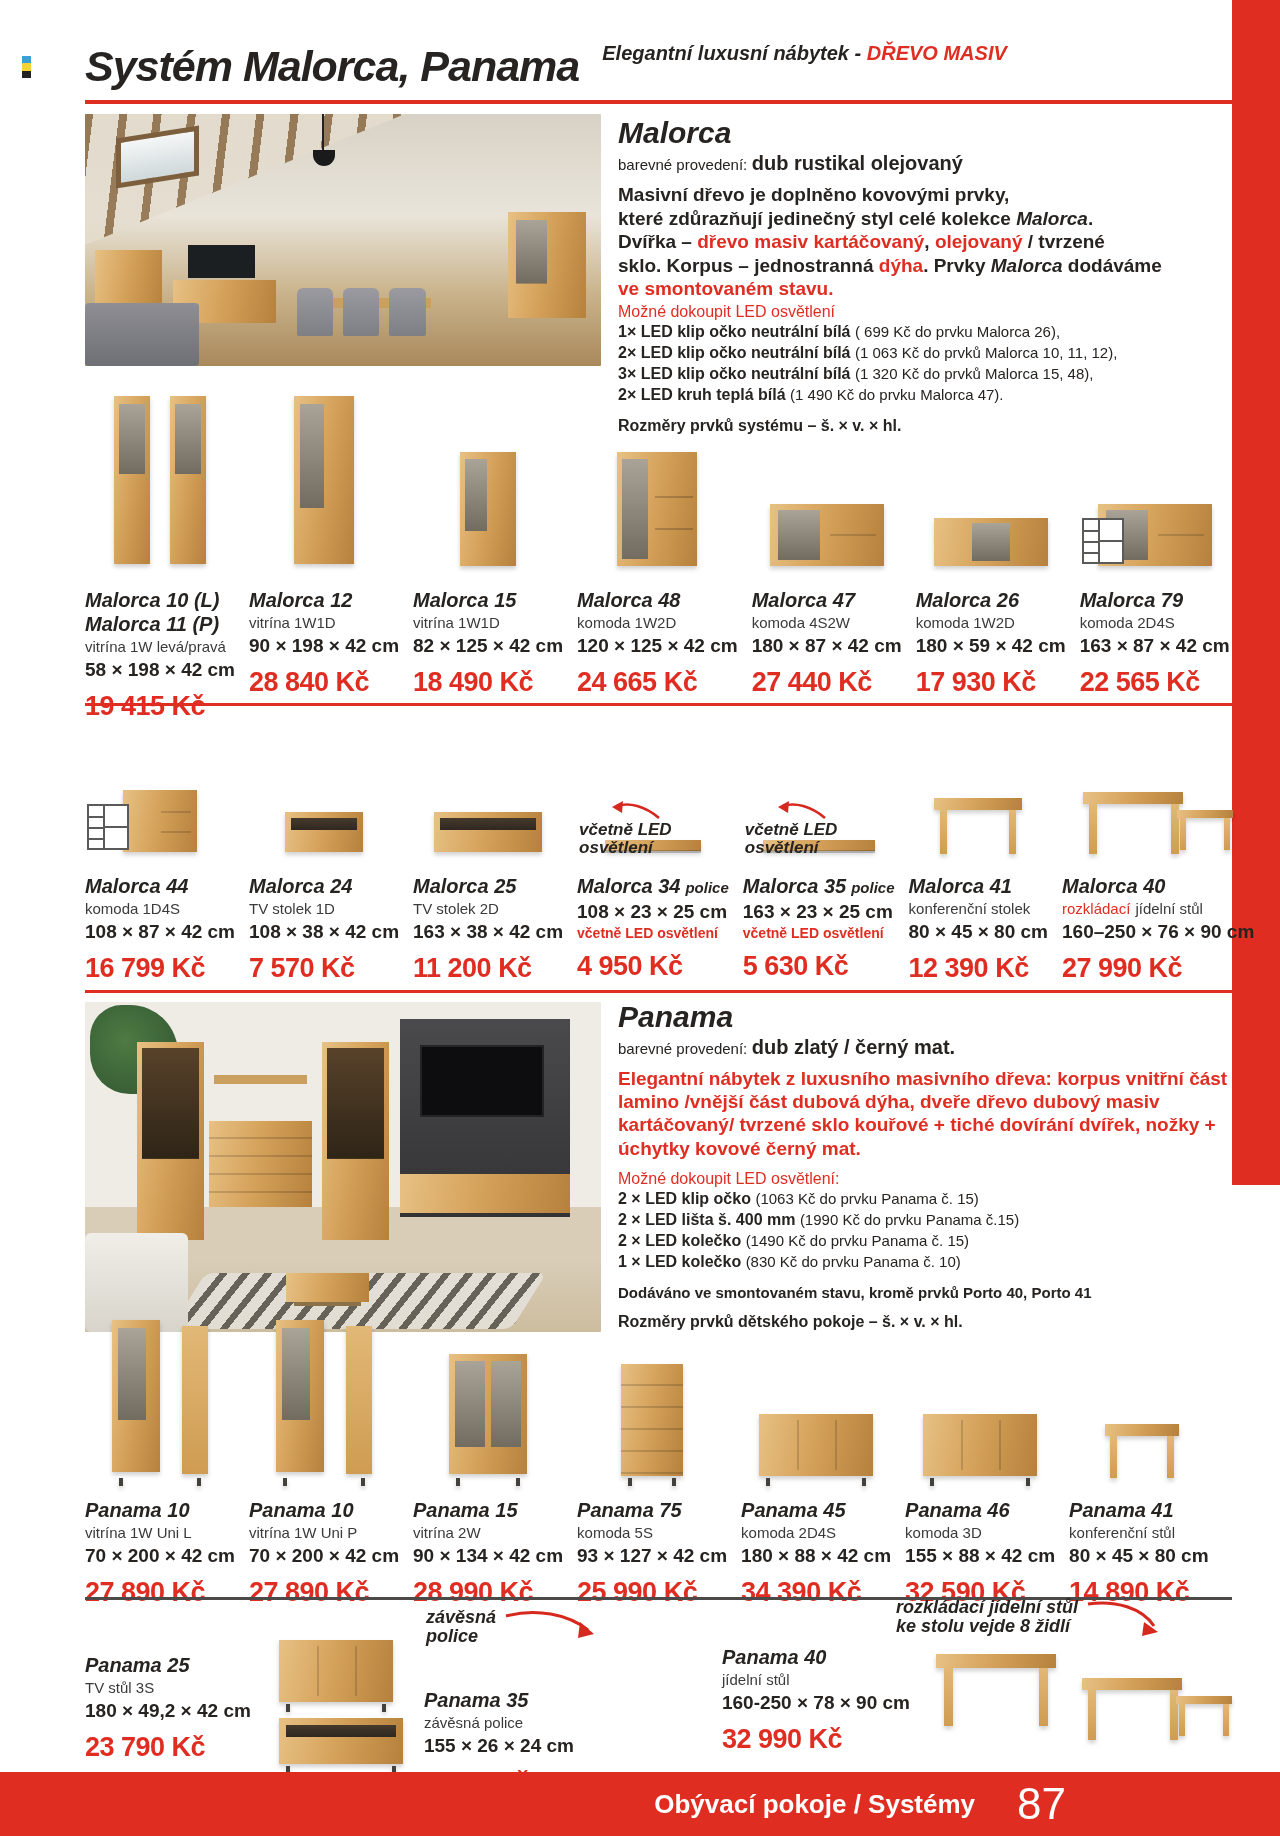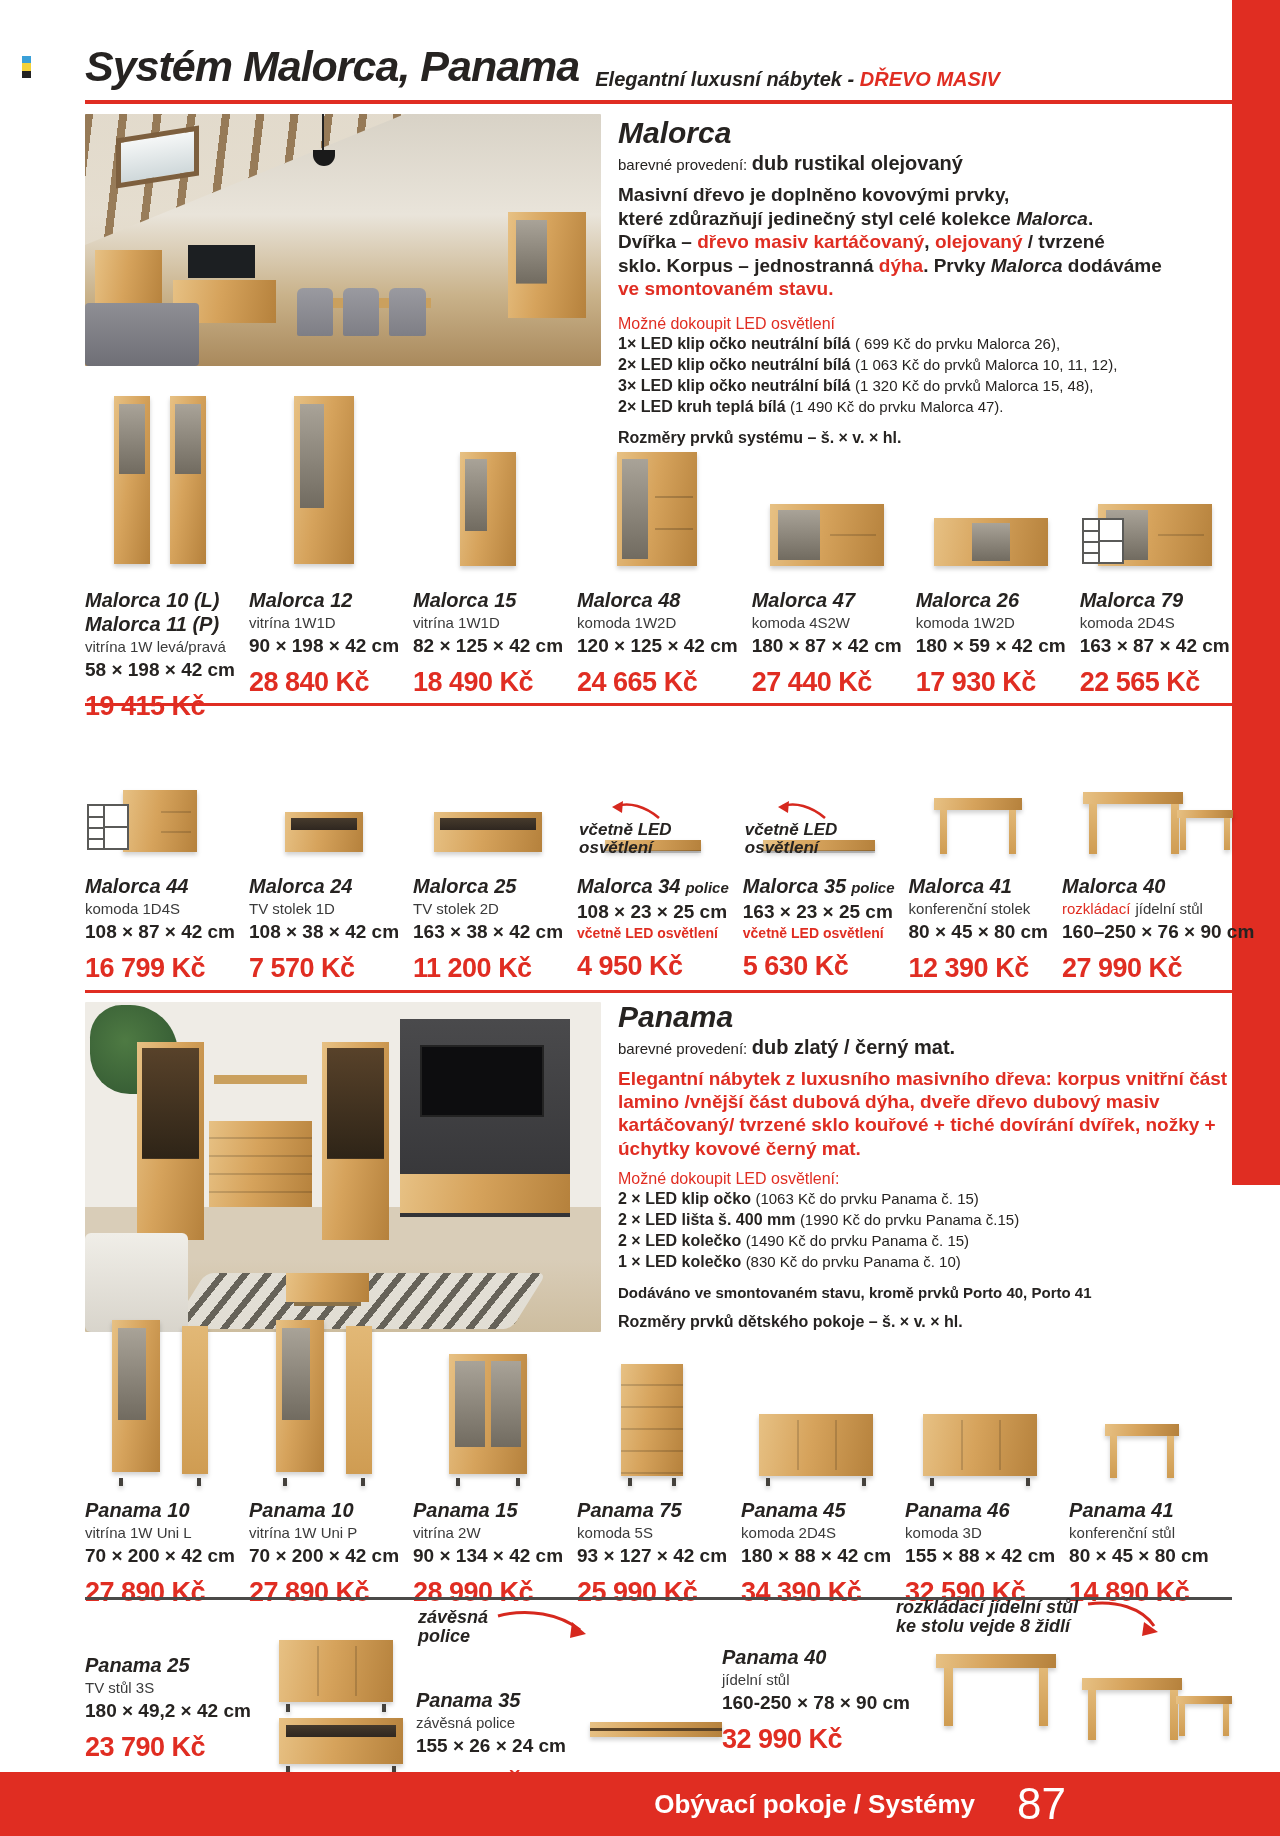--- a/index.html
+++ b/index.html
@@ -16,21 +16,21 @@
   
   .reg-mark{position:absolute;left:22px;top:56px;width:9px;height:22px;
     background:linear-gradient(180deg,#3aa0d8 0 33%,#f3d23a 33% 66%,#222 66% 100%)}
   .side-bar{position:absolute;right:0;top:0;width:48px;height:1185px;background:var(--red)}
   .rule{position:absolute;left:85px;width:1147px;background:var(--red)}
   .rule-title{top:100px;height:4px}
   .rule1{top:703px;height:3px}
   .rule2{top:990px;height:3px}
   .rule-gray{top:1597px;height:3px;background:#4b4a48}
 
-  .header{position:absolute;left:85px;top:42px;right:79px;display:flex;align-items:flex-end;gap:16px}
+  .header{position:absolute;left:85px;top:42px;right:79px;display:flex;align-items:flex-start;gap:23px}
   .title{font-size:43px;font-weight:700;font-style:italic;letter-spacing:-1px;white-space:nowrap}
   .subtitle{font-size:20px;font-weight:700;font-style:italic;white-space:nowrap}
   .red{color:var(--red)}
 
   
   .photo{position:absolute;overflow:hidden;border-radius:1px}
   .photo1{left:85px;top:114px;width:516px;height:252px;
     background:linear-gradient(180deg,#d8d2c6 0,#e9e4da 40%,#c9b28a 72%,#a9895c 100%)}
   .photo1 .roof{position:absolute;left:0;top:0;width:62%;height:52%;
     background:repeating-linear-gradient(97deg,#8a6a43 0 8px,#e4dccd 8px 34px);
@@ -71,21 +71,21 @@
   .photo2 .ctable{position:absolute;left:39%;bottom:9%;width:16%;height:9%;background:var(--wood);box-shadow:0 12px 0 -8px #8a7148}
 
   
   .info{position:absolute}
   .info-malorca{left:618px;top:116px;width:612px}
   .info-panama{left:618px;top:1000px;width:614px}
   .info h2{font-size:30px;font-weight:700;font-style:italic;margin-bottom:2px}
   .finish{margin-bottom:8px}
   .finish-label{font-size:15px}
   .finish-value{font-size:20px;font-weight:700}
-  .desc{font-size:19px;font-weight:700;line-height:1.24;margin-bottom:14px}
+  .desc{font-size:19px;font-weight:700;line-height:1.24;margin-bottom:2px}
   .seg-red{color:var(--red)}
   .seg-it{font-style:italic}
   .desc-red{color:var(--red);font-weight:700;font-size:19px;line-height:1.22;margin:2px 0 10px}
   .led-title{font-size:16px;font-weight:400;color:var(--red);margin-bottom:1px}
   .led-item{margin:1px 0;line-height:1.25}
   .led-bold{font-size:16px;font-weight:700}
   .led-rest{font-size:15px}
   .plain-note{font-size:15px;font-weight:700;margin-top:12px}
   .dims-note{font-size:16px;font-weight:700;margin-top:12px}
 
@@ -188,21 +188,21 @@
   .b1{width:405px}
   .b2{width:330px;flex-direction:column}
   .b3{flex:1}
   .btxt{display:flex;flex-direction:column}
   .btxt .name{margin-top:0}
   .b1 .btxt{margin-top:48px}
   .b1 .bimg{display:flex;flex-direction:column;align-items:flex-start;gap:14px;margin:34px 0 0 28px}
   .anno2{display:flex;align-items:flex-start;gap:8px}
   .anno2 .anno-text{font-size:18px}
   .b2 .anno2{margin:2px 0 6px 2px}
-  .b2row{display:flex;align-items:center;gap:24px}
+  .b2row{display:flex;align-items:flex-end;gap:16px}
   .b2row .btxt{margin-top:36px}
   .b2row .furn{margin-top:10px}
   .b3 .anno2{position:absolute;right:66px;top:-8px}
   .b3row{display:flex;align-items:flex-start;gap:26px;margin-top:40px}
   .b3row .furn[data-shape="table-big"]{margin-top:8px}
   .b3row .furn[data-shape="table-pair"]{margin-top:32px}
 
   
   .footer{position:absolute;left:0;top:1772px;width:1280px;height:64px;background:var(--red);
     display:flex;align-items:center;justify-content:flex-end;gap:42px;padding-right:214px;color:#fff}

